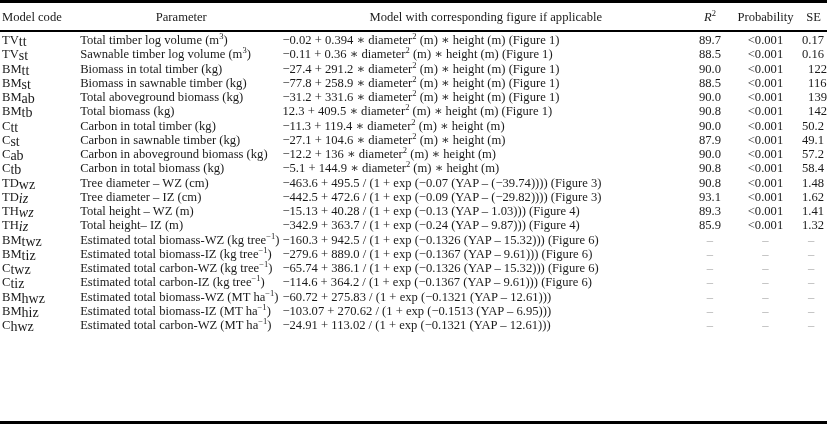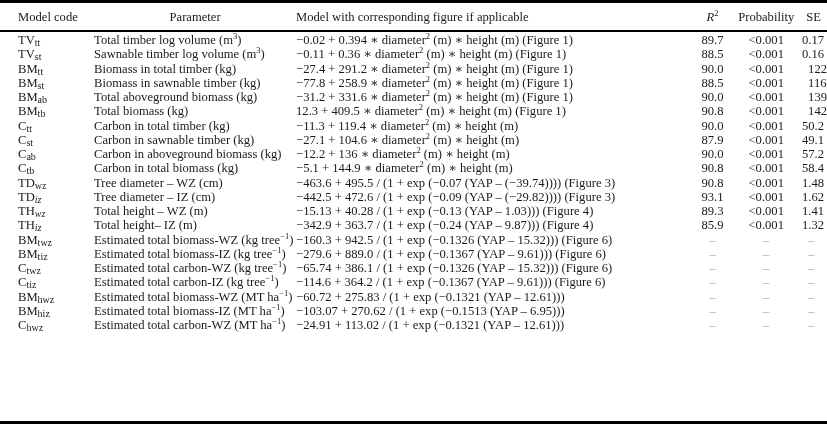--- a/index.html
+++ b/index.html
@@ -5,31 +5,31 @@
   html, body { margin: 0; padding: 0; background: #ffffff; }
   body { width: 827px; height: 424px; overflow: hidden; font-family: "Liberation Serif", "DejaVu Serif", serif; color: #1a1a1a; }
   .tbl-wrap { position: relative; width: 827px; height: 424px; }
   .rule-top { position: absolute; left: 0; top: 0; width: 827px; height: 3px; background: #000; }
   .rule-mid { position: absolute; left: 0; top: 30px; width: 827px; height: 2px; background: #000; }
   .rule-bot { position: absolute; left: 0; top: 421px; width: 827px; height: 3px; background: #000; }
   table { position: absolute; left: 0; top: 5px; border-collapse: collapse; width: 827px; font-size: 12.6px; }
   th { font-weight: normal; height: 24px; padding: 0; white-space: nowrap; }
   td { height: 14.25px; padding: 0; line-height: 14px; white-space: nowrap; vertical-align: middle; }
   tr.first td { padding-top: 4px; }
-  .c-code { width: 82px; padding-left: 18px; text-align: left; }
+  .c-code { width: 82px; padding-left: 2px; text-align: left; }
   .c-param { width: 203px; text-align: left; margin-left: 24px; }
   .c-model { width: 425px; text-align: left; }
   .c-r2 { width: 46px; text-align: center; }
   .c-prob { width: 72px; text-align: center; }
   .c-se { text-align: left; padding-left: 8px; }
   th.c-param { text-align: center; }
-  th.c-model { text-align: left; }
+  th.c-model { text-align: center; }
   th.c-se { text-align: center; padding-left: 0; }
   td.c-se.right { text-align: right; padding-right: 3px; padding-left: 0; margin-left: 40px; }
-  sub { font-size: 10px; vertical-align: -2px; line-height: 0; }
+  sub { font-size: 14px; vertical-align: -2px; line-height: 0; }
   sub.it { font-style: italic; }
   sup { font-size: 8.5px; vertical-align: 5px; line-height: 0; }
   .dash { color: #aaaaaa; }
   .it { font-style: italic; }
 </style>
 </head>
 <body>
 
 <div class="tbl-wrap">
   <div class="rule-top"></div>

